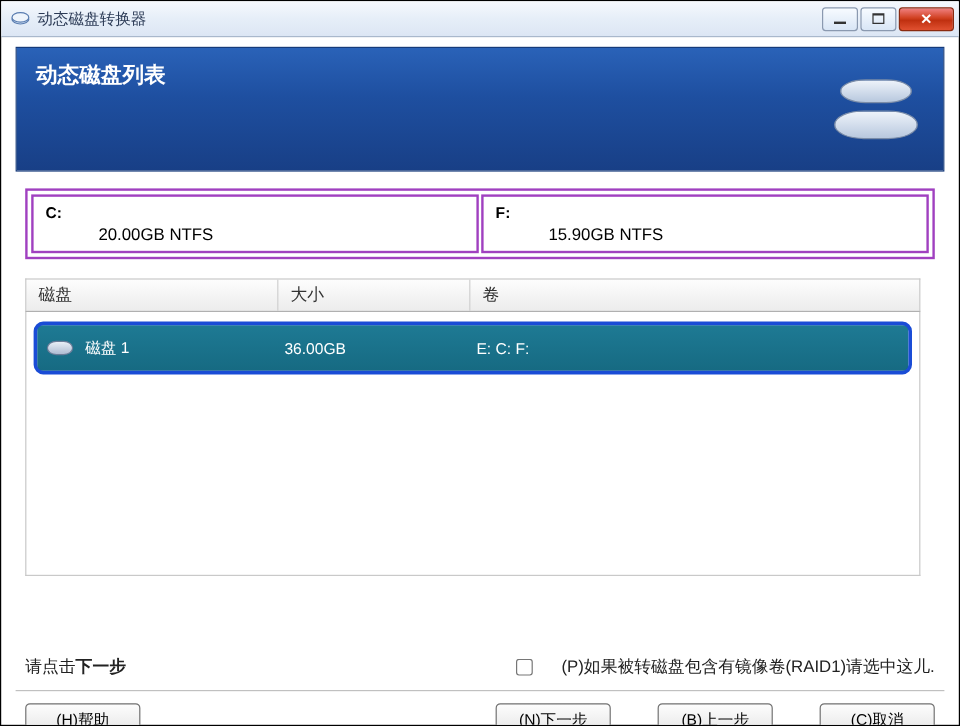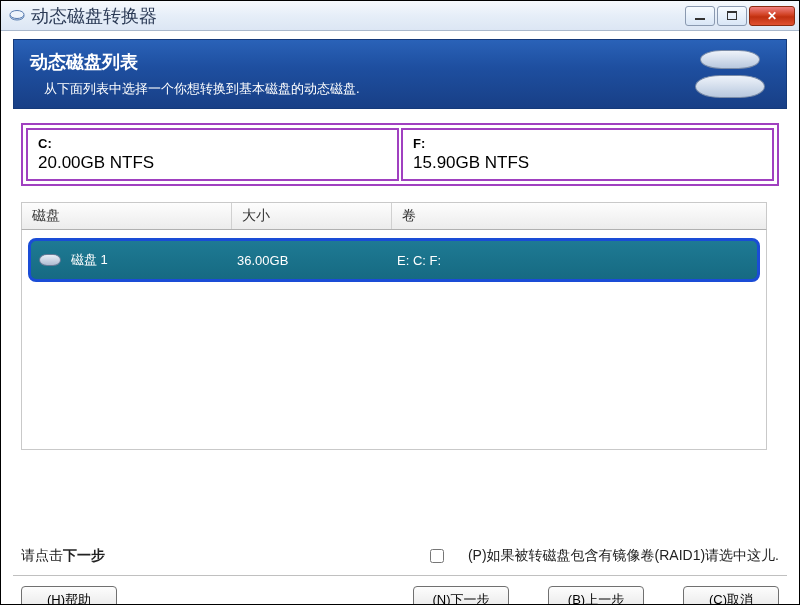--- a/index.html
+++ b/index.html
@@ -21,21 +21,21 @@
   padding: 0 4px 0 8px;
 }
 .titlebar .app-icon {
   width: 16px; height: 16px;
   margin-right: 6px;
   display: flex; align-items: center; justify-content: center;
 }
 .titlebar .title {
   flex: 1;
   color: #2b3a55;
-  font-size: 18px;
+  font-size: 13px;
 }
 .winbtns { display: flex; gap: 2px; }
 .winbtn {
   width: 30px; height: 20px;
   border: 1px solid #8a99b0;
   border-radius: 3px;
   background: linear-gradient(to bottom, #f7fbff, #d9e6f6);
   display: flex; align-items: center; justify-content: center;
   cursor: default;
 }
@@ -45,21 +45,21 @@
   border-color: #8a2a10;
 }
 .winbtn.close .x {
   color: #fff; font-weight: bold; font-size: 12px;
 }
 .minline { width: 10px; height: 2px; background: #333; margin-top: 6px; }
 .maxsq { width: 10px; height: 9px; border: 1px solid #333; border-top-width: 2px; }
 
 .header-banner {
   margin: 8px 12px 0 12px;
-  height: 70px;
+  height: 104px;
   background: linear-gradient(to bottom, #2a62b8 0%, #1e4fa0 40%, #183f86 100%);
   border: 1px solid #153a7a;
   color: #fff;
   display: flex;
   padding: 10px 16px;
   position: relative;
 }
 .header-banner .banner-text { flex: 1; }
 .header-banner h1 {
   font-size: 18px; font-weight: bold;
@@ -93,21 +93,21 @@
   gap: 2px;
   background: #fff;
 }
 .partition {
   border: 2px solid #a040c0;
   padding: 6px 10px;
   flex: 1;
   background: #fff;
 }
 .partition .drive { font-weight: bold; font-size: 13px; }
-.partition .details { font-size: 17px; margin-top: 2px; }
+.partition .details { font-size: 14px; margin-top: 2px; margin-left: 44px; }
 
 .table-area {
   margin: 16px 32px 0 20px;
 }
 .thead {
   display: flex;
   background: linear-gradient(to bottom, #fdfdfd, #ececec);
   border: 1px solid #c9c9c9;
   border-bottom: 1px solid #b0b0b0;
   height: 28px;
@@ -226,21 +226,20 @@
         <span class="x">✕</span>
       </div>
   </div>
 </div>
 
 <div class="content-wrap">
 
   <div class="header-banner">
     <div class="banner-text">
       <h1>动态磁盘列表</h1>
-      <p>从下面列表中选择一个你想转换到基本磁盘的动态磁盘.</p>
     </div>
     <div class="disk-illustration">
       <div class="disk-shape"></div>
       <div class="disk-shape big"></div>
     </div>
   </div>
 
   <div class="partitions">
     <div class="partition">
       <div class="drive">C:</div>

